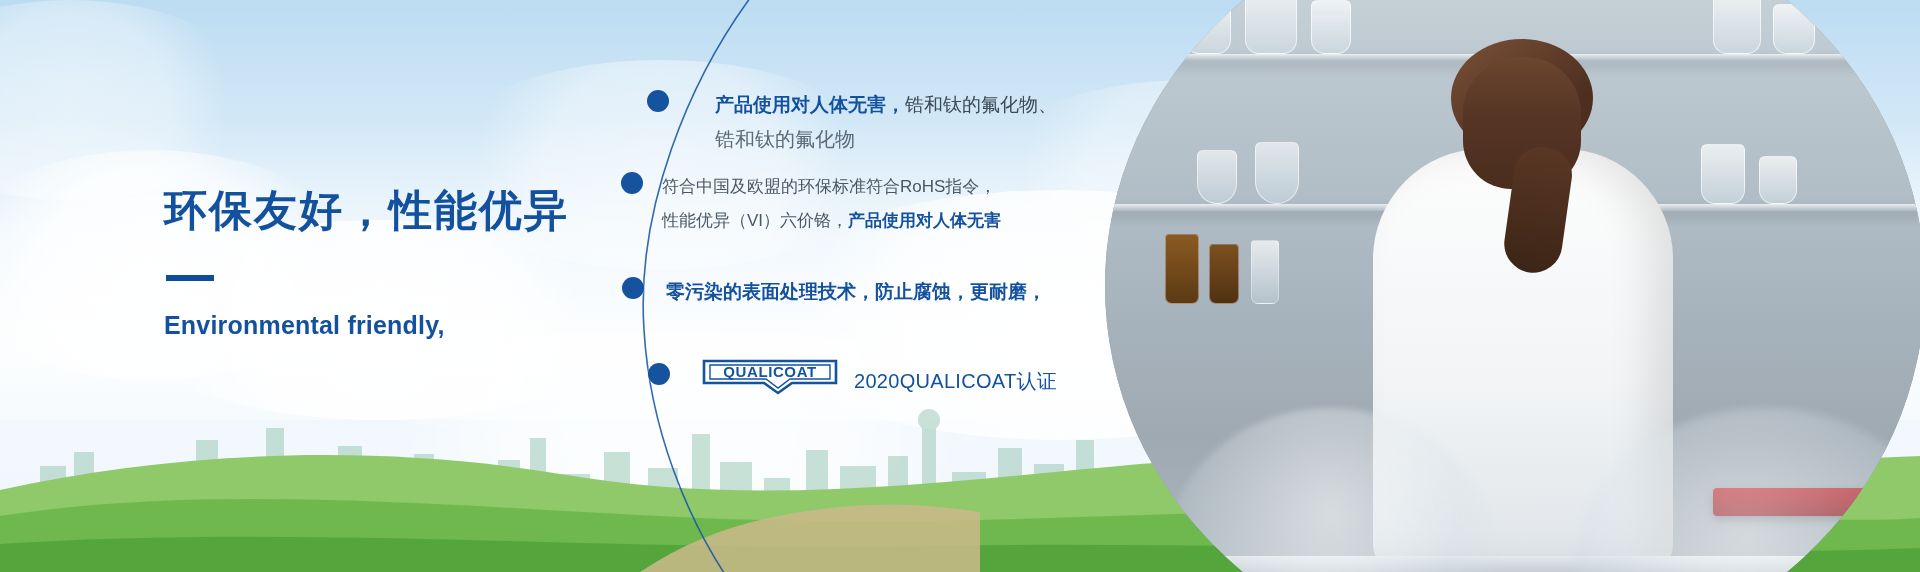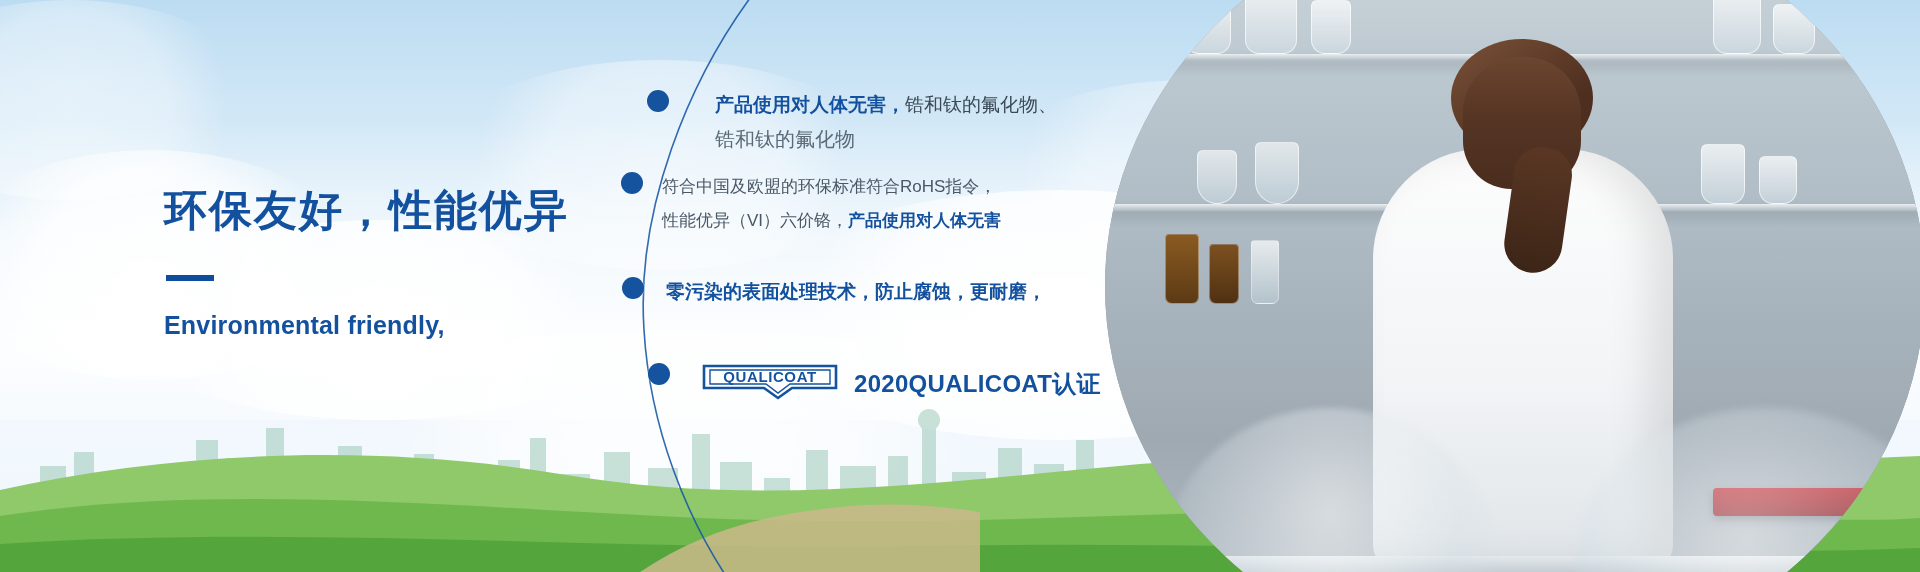--- a/index.html
+++ b/index.html
@@ -62,21 +62,21 @@
   .f1 { left:715px; top:88px; font-size:19px; line-height:34px; }
   .f1 .l2 { color:#5b6a77; font-size:20px; }
   .f2 { left:662px; top:170px; font-size:17px; line-height:34px; color:#4a5866; }
   .f2 .l2 { font-size:17px; }
   .f3 { left:666px; top:275px; font-size:19px; line-height:34px; }
   .f3 .l2 { color:#5b6a77; font-size:16px; }
 
   
   .qc-row { position:absolute; left:700px; top:352px; display:flex; align-items:flex-end; gap:14px; }
   .qc-logo { width:140px; height:42px; }
-  .qc-label { font-size:24px; font-weight:700; color:#13519e; white-space:nowrap; letter-spacing:.3px;margin-top:16px; }
+  .qc-label { font-size:20px; font-weight:400; color:#13519e; white-space:nowrap; letter-spacing:.3px;margin-top:16px; }
 
   
   .photo-circle {
     position:absolute; left:1105px; top:-96px;
     width:820px; height:764px; border-radius:50%;
     overflow:hidden;
     background:#8c9aa4;
   }
   .photo-inner { position:absolute; inset:0; }
   .lab-bg {

